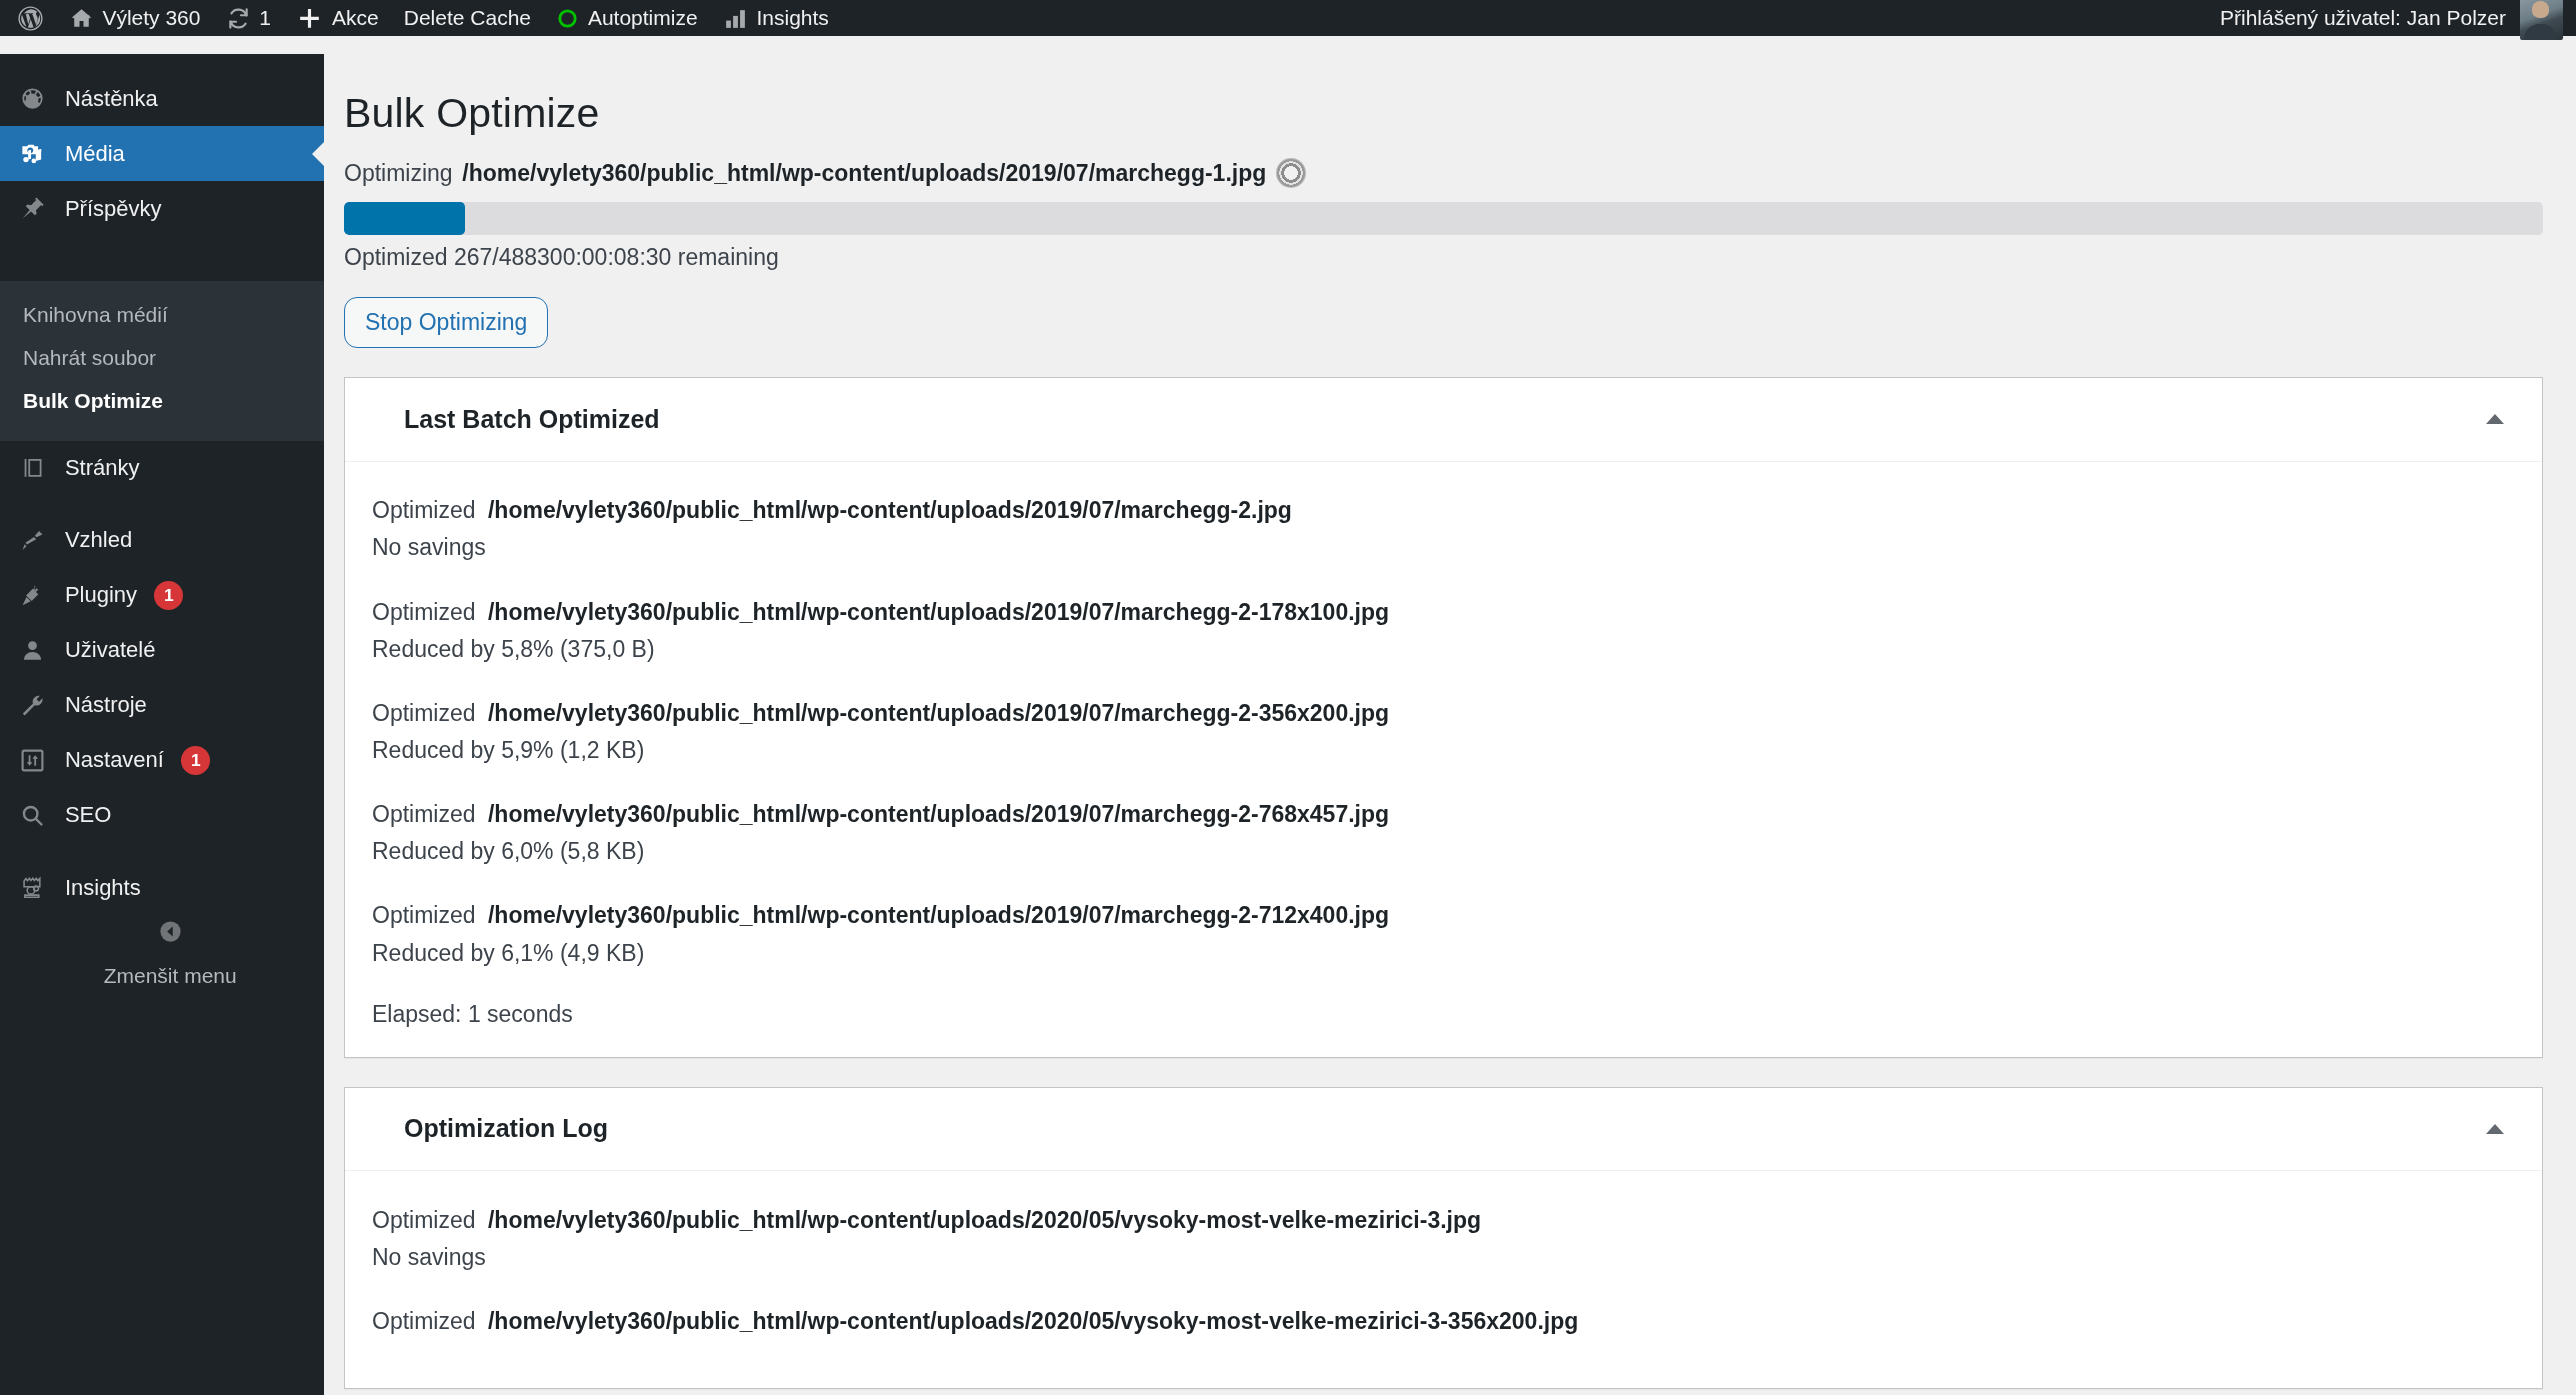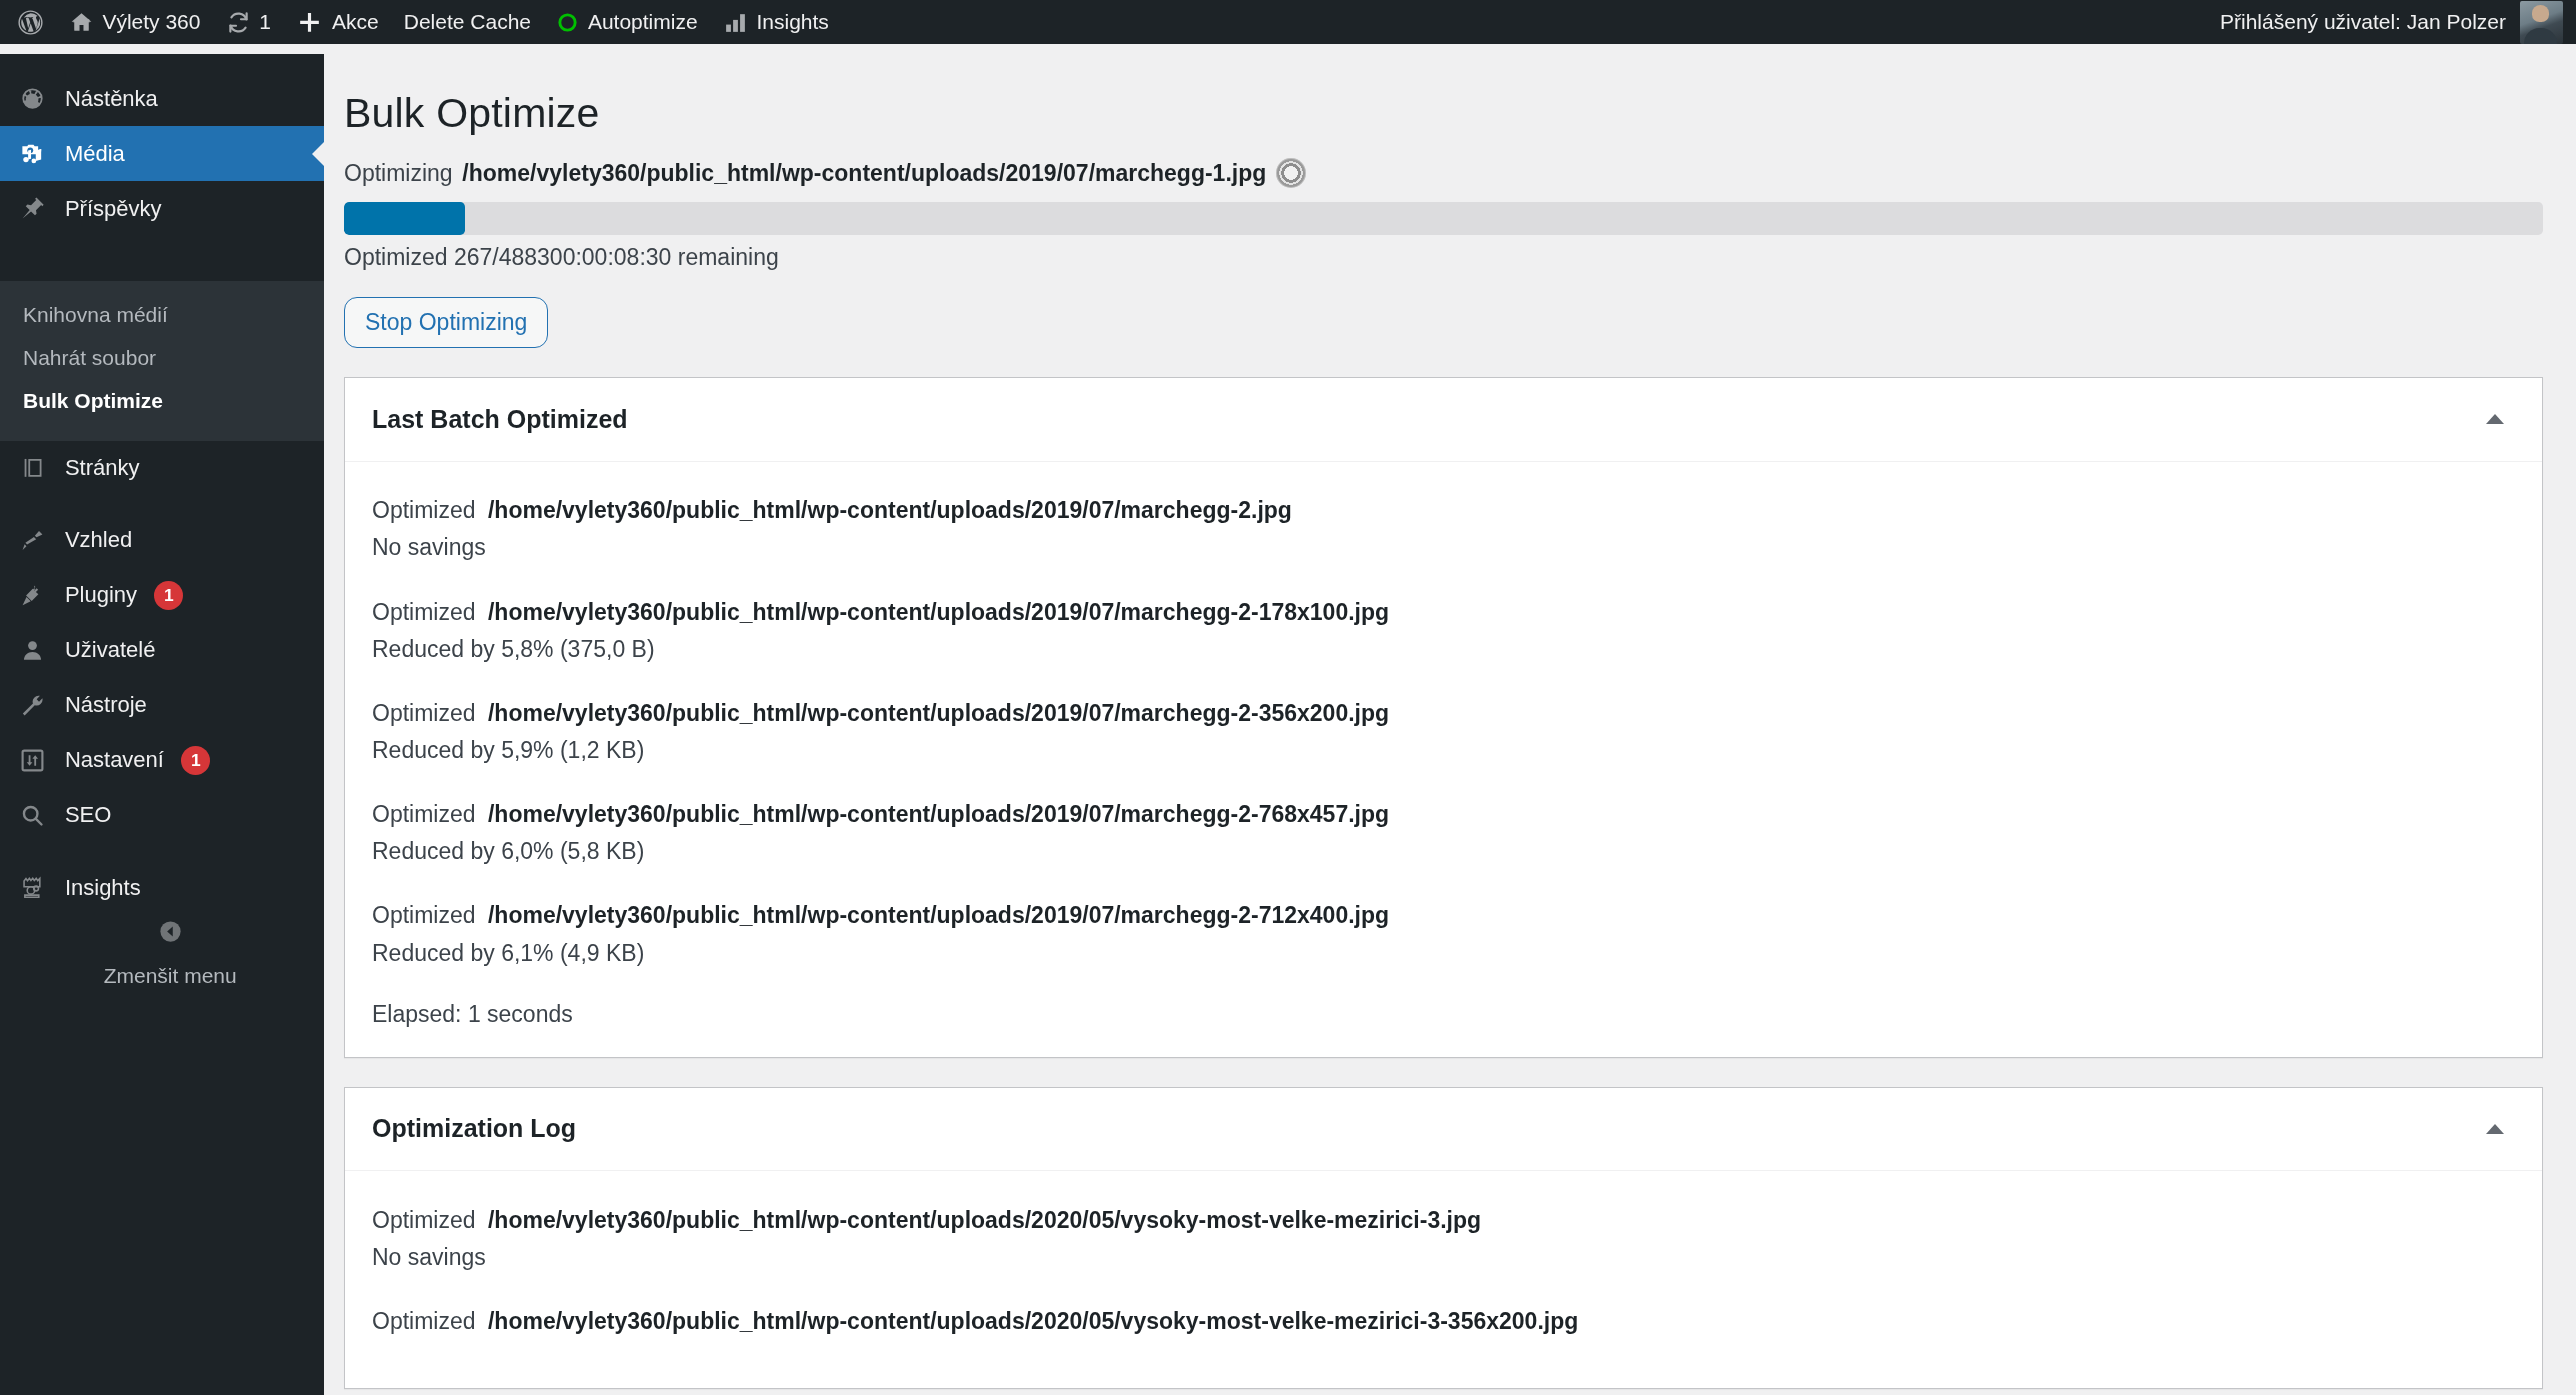--- a/index.html
+++ b/index.html
@@ -6,21 +6,21 @@
   html, body {
     width: 2576px; height: 1395px;
     overflow: hidden;
     background: #f0f0f1;
     font-family: "Liberation Sans", sans-serif;
   }
 
   
   #adminbar {
     position: absolute; top: 0; left: 0;
-    width: 2576px; height: 44px;
+    width: 2576px; height: 36px;
     background: #1d2327;
     display: flex; align-items: center;
     color: #f0f0f1;
     font-size: 21px;
     z-index: 50;
   }
   .ab-item {
     display: flex; align-items: center;
     height: 54px;
     padding: 0 12.6px;
@@ -189,20 +189,21 @@
   }
   .postbox-header {
     display: flex; align-items: center; justify-content: space-between;
     padding: 19.3px 0 19.3px 27px;
     border-bottom: 1px solid #f0f0f1;
   }
   .postbox-header h2 {
     font-size: 25px;
     color: #1d2327;
     font-weight: bold;
+    margin-left: 32px;
   }
   .toggle-indicator {
     width: 70px; height: 44px;
     display: flex; align-items: center; justify-content: center;
     cursor: pointer;
     margin-right: 11.6px;
   }
   .caret-up {
     width: 0; height: 0;
     border-style: solid;

